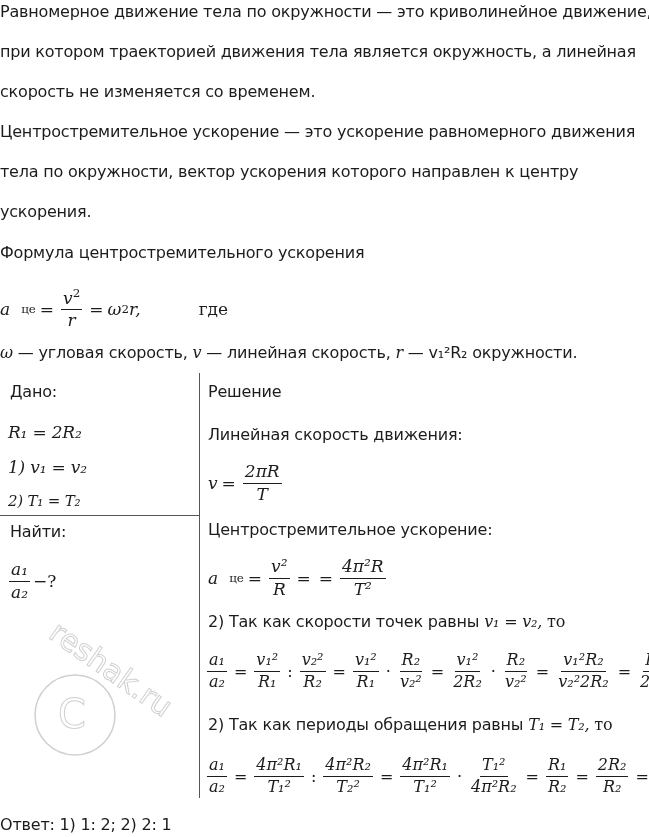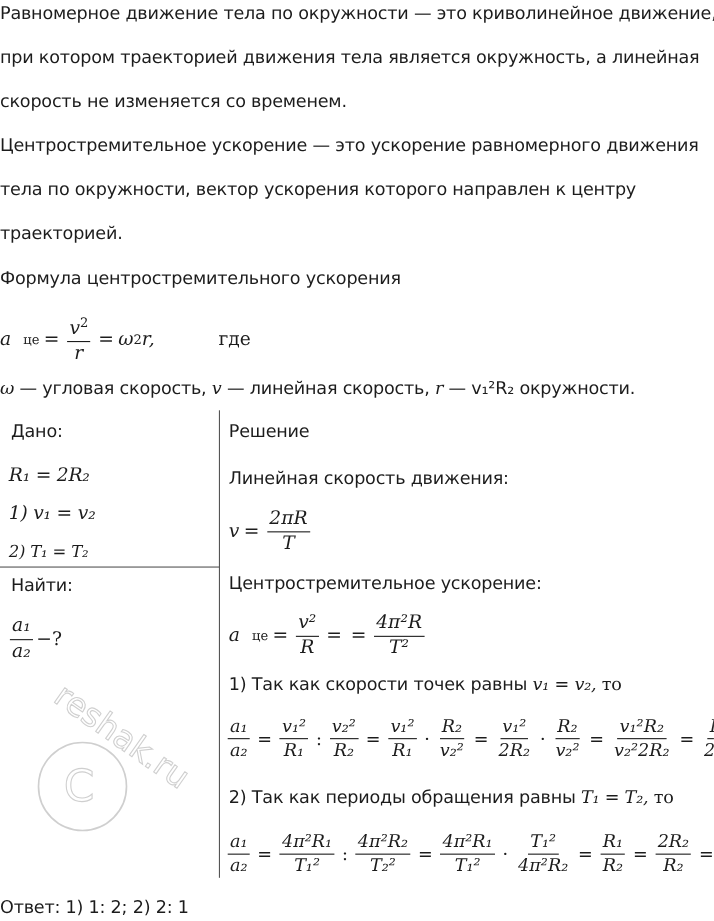--- a/index.html
+++ b/index.html
@@ -21,21 +21,21 @@
 </style>
 </head>
 <body>
 
 <div class="p" style="top:2px">Равномерное движение тела по окружности — это криволинейное движение,</div>
 <div class="p" style="top:42px">при котором траекторией движения тела является окружность, а линейная</div>
 <div class="p" style="top:82px">скорость не изменяется со временем.</div>
 
 <div class="p" style="top:122px">Центростремительное ускорение — это ускорение равномерного движения</div>
 <div class="p" style="top:162px">тела по окружности, вектор ускорения которого направлен к центру</div>
-<div class="p" style="top:202px">траекторией.</div>
+<div class="p" style="top:202px">ускорения.</div>
 
 <div class="p" style="top:243px">Формула центростремительного ускорения</div>
 
 <div class="eq" style="left:0; top:283px; height:52px;">
   <span class="m">a</span>
     <span class="sub mr">це</span>
   <span class="op">=</span>
   <span class="frac">
     <span class="num m"><span>v</span><span class="sup">2</span></span>
     <span class="den m">r</span>
@@ -90,21 +90,21 @@
     </span>
   <span class="op">=</span>
   <span class="op">=</span>
   <span class="frac m">
       <span class="num">4π²R</span>
       <span class="den">T²</span>
     </span>
 </div>
 
 <div class="p" style="left:208px; top:612px">
-  <span>1) Так как скорости точек равны </span><span class="m">v₁ = v₂,</span><span class="mr"> то</span>
+  <span>2) Так как скорости точек равны </span><span class="m">v₁ = v₂,</span><span class="mr"> то</span>
 </div>
 <div class="eq" id="case1" style="left:204px; top:643px; height:56px; font-size:16px">
     <span class="frac m">
       <span class="num">a₁</span>
       <span class="den">a₂</span>
     </span>
     <span class="op">=</span>
     <span class="frac m">
       <span class="num">v₁²</span>
       <span class="den">R₁</span>

